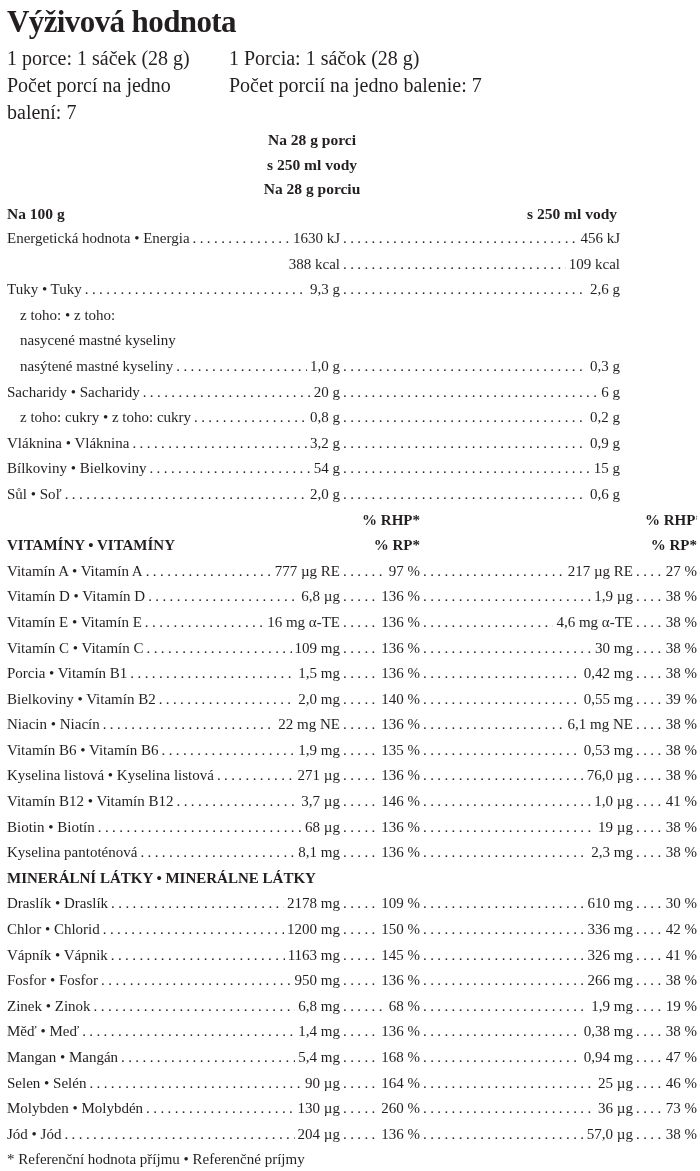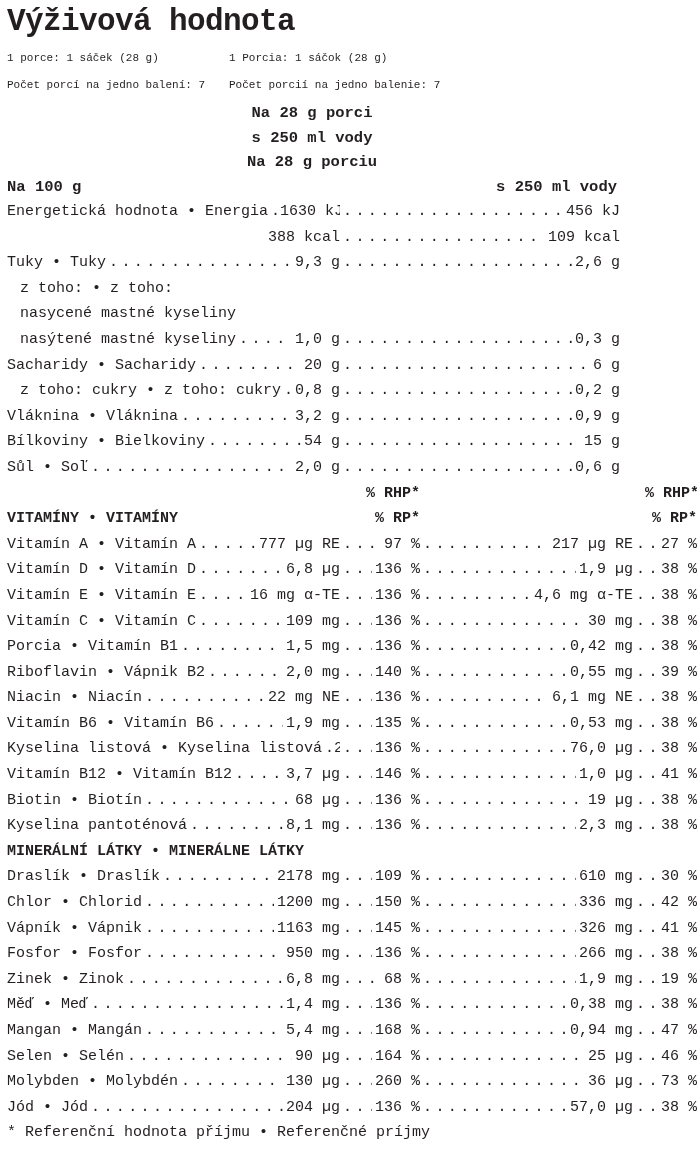--- a/index.html
+++ b/index.html
@@ -1,24 +1,24 @@
 <!DOCTYPE html>
 <html><head>
 <meta charset="utf-8">
 <style>
   html,body{margin:0;padding:0;background:#ffffff;}
   .page{
     width:700px;height:1171px;box-sizing:border-box;
     padding:2px 3px 0 7px;
     background:#ffffff;color:#231f20;
-    font-family:Liberation Mono, monospace;
+    font-family:Liberation Serif, serif;
     overflow:hidden;
   }
   h1.title{margin:0;font-size:31px;line-height:40px;font-weight:700;letter-spacing:-0.6px;}
-  .info{display:grid;grid-template-columns:222px auto;font-size:11px;line-height:27px;margin-top:3px;}
+  .info{display:grid;grid-template-columns:222px auto;font-size:20px;line-height:27px;margin-top:3px;}
   .servhead{font-weight:700;font-size:15.5px;line-height:24.5px;margin-top:2px;}
   .servhead .hline{text-align:center;padding-right:80px;}
   .hline4{display:flex;}
   .hline4 .na100{width:350px;text-align:left;}
   .hline4 .serv{flex:1;text-align:right;padding-right:80px;}
   .tbl{font-size:15px;}
   .row{display:flex;align-items:baseline;height:25.6px;line-height:25.6px;text-align:center;}
   .seg{display:flex;align-items:baseline;overflow:hidden;}
   .s1{width:333px;}
   .s2{width:80px;}
@@ -286,21 +286,21 @@
           <span class="lead"></span>
           <span class="val">0,42 mg</span>
         </span>
         <span class="seg s4">
           <span class="lead"></span>
           <span class="val">38 %</span>
         </span>
       </div>
       <div class="row">
         <span class="seg s1">
-          <span class="lbl">Riboflavin • Vápnik B2</span>
+          <span class="lbl">Bielkoviny • Vitamín B2</span>
           <span class="lead"></span>
           <span class="val">2,0 mg</span>
         </span>
         <span class="seg s2">
           <span class="lead"></span>
           <span class="val">140 %</span>
         </span>
         <span class="seg s3">
           <span class="lead"></span>
           <span class="val">0,55 mg</span>

